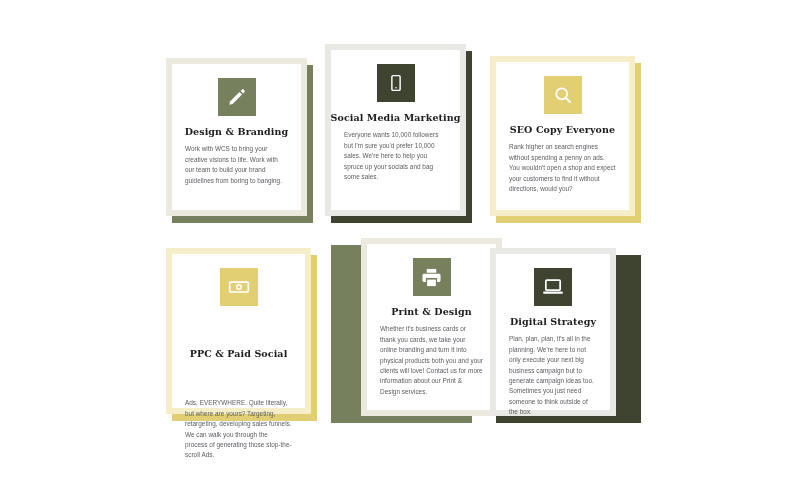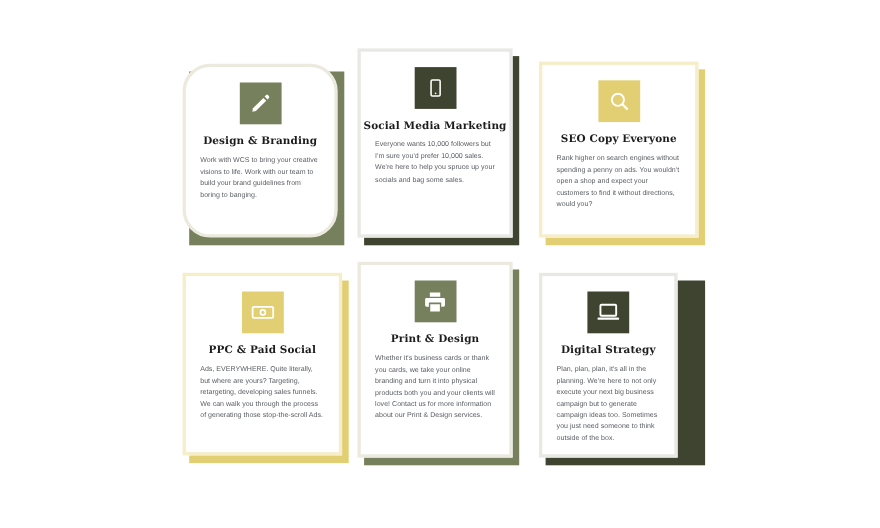--- a/index.html
+++ b/index.html
@@ -42,21 +42,21 @@
   }
 
   .card-shadow {
     position: absolute;
     border-radius: 0;
   }
 
   .card {
     position: absolute;
     background: #ffffff;
-    border: 3px solid #fca5a5;
+    border: 6px solid #fca5a5;
     box-sizing: border-box;
     padding: 14px 13px 28px 13px;
     display: flex;
     flex-direction: column;
     align-items: center;
   }
 
   
   .slot-0 .card   { left: 6px;  top: 14px;  width: 141px; height: 158px; }
   .slot-0 .card-shadow { left: 12px; top: 21px; width: 141px; height: 158px; }
@@ -113,21 +113,21 @@
   }
 </style>
 </head>
 <body>
 
 <div id="page">
   <div class="cards-grid">
 
     <div class="card-slot slot-0">
       <div class="card-shadow" style="background: rgb(119, 128, 93);"></div>
-      <div class="card" style="border-color: rgb(236, 234, 222); border-radius: 25px;">
+      <div class="card" style="border-color: rgb(236, 234, 222);">
         <div class="icon-tile" style="background: rgb(119, 128, 93);">
           <svg width="20" height="20" viewBox="0 0 24 24" fill="#ffffff" aria-hidden="true">
             <path d="M3.6 17.3 L14.9 6.0 L18.0 9.1 L6.7 20.4 L2.8 21.2 Z"></path>
             <path d="M16.3 4.6 L17.7 3.2 C18.4 2.5 19.5 2.5 20.2 3.2 L20.8 3.8 C21.5 4.5 21.5 5.6 20.8 6.3 L19.4 7.7 Z"></path>
           </svg>
         </div>
         <h3 class="card-title">Design &amp; Branding</h3>
         <p class="card-body">Work with WCS to bring your creative visions to life. Work with our team to build your brand guidelines from boring to banging.</p>
       </div>
     </div>
@@ -155,35 +155,35 @@
             <line x1="15.4" y1="15.4" x2="20.4" y2="20.4" stroke="#ffffff" stroke-width="2.4" stroke-linecap="round"></line>
           </svg>
         </div>
         <h3 class="card-title">SEO Copy Everyone</h3>
         <p class="card-body">Rank higher on search engines without spending a penny on ads. You wouldn't open a shop and expect your customers to find it without directions, would you?</p>
       </div>
     </div>
 
     <div class="card-slot slot-3">
       <div class="card-shadow" style="background: rgb(227, 207, 115);"></div>
-      <div class="card" style="border-color: rgb(246, 238, 201);">
+      <div class="card" style="border-color: rgb(246, 238, 201); gap: 32px;">
         <div class="icon-tile" style="background: rgb(227, 207, 115);">
           <svg width="22" height="22" viewBox="0 0 24 24" fill="none" aria-hidden="true">
             <rect x="1.8" y="6.6" width="20.4" height="10.8" rx="1.3" stroke="#ffffff" stroke-width="1.8"></rect>
             <circle cx="12" cy="12" r="2.5" stroke="#ffffff" stroke-width="1.6"></circle>
           </svg>
         </div>
         <h3 class="card-title">PPC &amp; Paid Social</h3>
         <p class="card-body">Ads, EVERYWHERE. Quite literally, but where are yours? Targeting, retargeting, developing sales funnels. We can walk you through the process of generating those stop-the-scroll Ads.</p>
       </div>
     </div>
 
     <div class="card-slot slot-4">
       <div class="card-shadow" style="background: rgb(119, 128, 93);"></div>
-      <div class="card" style="border-color: rgb(236, 234, 222);">
+      <div class="card" style="border-color: rgb(236, 234, 222); margin-left: 36px;">
         <div class="icon-tile" style="background: rgb(119, 128, 93);">
           <svg width="21" height="21" viewBox="0 0 24 24" fill="#ffffff" aria-hidden="true">
             <path d="M6.6 2.2 h10.8 v4.4 h-10.8 z"></path>
             <path d="M3.2 7.8 h17.6 a1.5 1.5 0 0 1 1.5 1.5 v6.2 a1.5 1.5 0 0 1 -1.5 1.5 h-2.4 v-4.4 h-12.8 v4.4 h-2.4 a1.5 1.5 0 0 1 -1.5 -1.5 v-6.2 a1.5 1.5 0 0 1 1.5 -1.5 z"></path>
             <path d="M7.0 14.4 h10 v7.4 h-10 z"></path>
           </svg>
         </div>
         <h3 class="card-title">Print &amp; Design</h3>
         <p class="card-body">Whether it's business cards or thank you cards, we take your online branding and turn it into physical products both you and your clients will love! Contact us for more information about our Print &amp; Design services.</p>
       </div>

